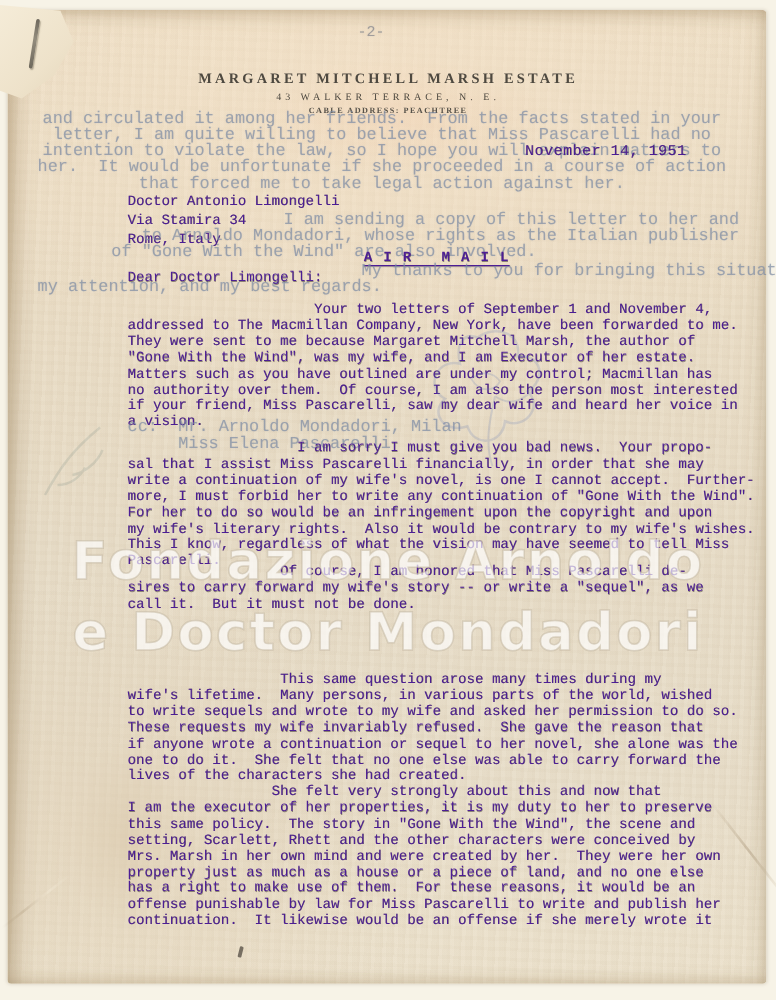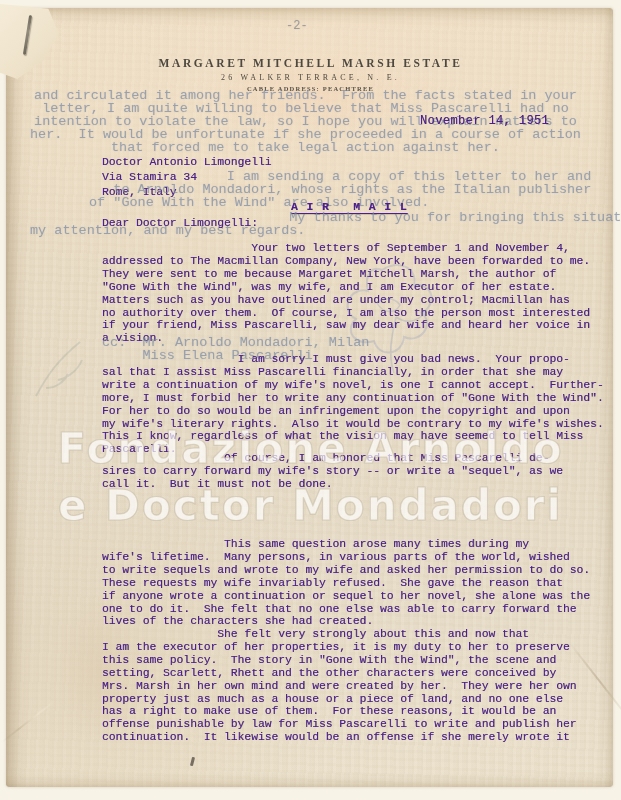--- a/index.html
+++ b/index.html
@@ -107,21 +107,21 @@
 <div class="stain s2"></div>
 <div class="stain s3"></div>
 
 <div class="torn-corner"></div>
 <div class="staple"></div>
 
 <div class="bleed marker" style="left:286px;top:20px;">-2-</div>
 
 <div class="letterhead">
   <div class="lh1">MARGARET MITCHELL MARSH ESTATE</div>
-  <div class="lh2">26 WALKER TERRACE, N. E.</div>
+  <div class="lh2">43 WALKER TERRACE, N. E.</div>
   <div class="lh4">CABLE ADDRESS: PEACHTREE</div>
 </div>
 
 <div class="bleed" style="left:30px;top:89px;text-align:center;">and circulated it among her friends.  From the facts stated in your
 letter, I am quite willing to believe that Miss Pascarelli had no
 intention to violate the law, so I hope you will explain matters to
 her.  It would be unfortunate if she proceeded in a course of action
 that forced me to take legal action against her.</div>
 
 <div class="type date" style="left:420px;top:115px;">November 14, 1951</div>

